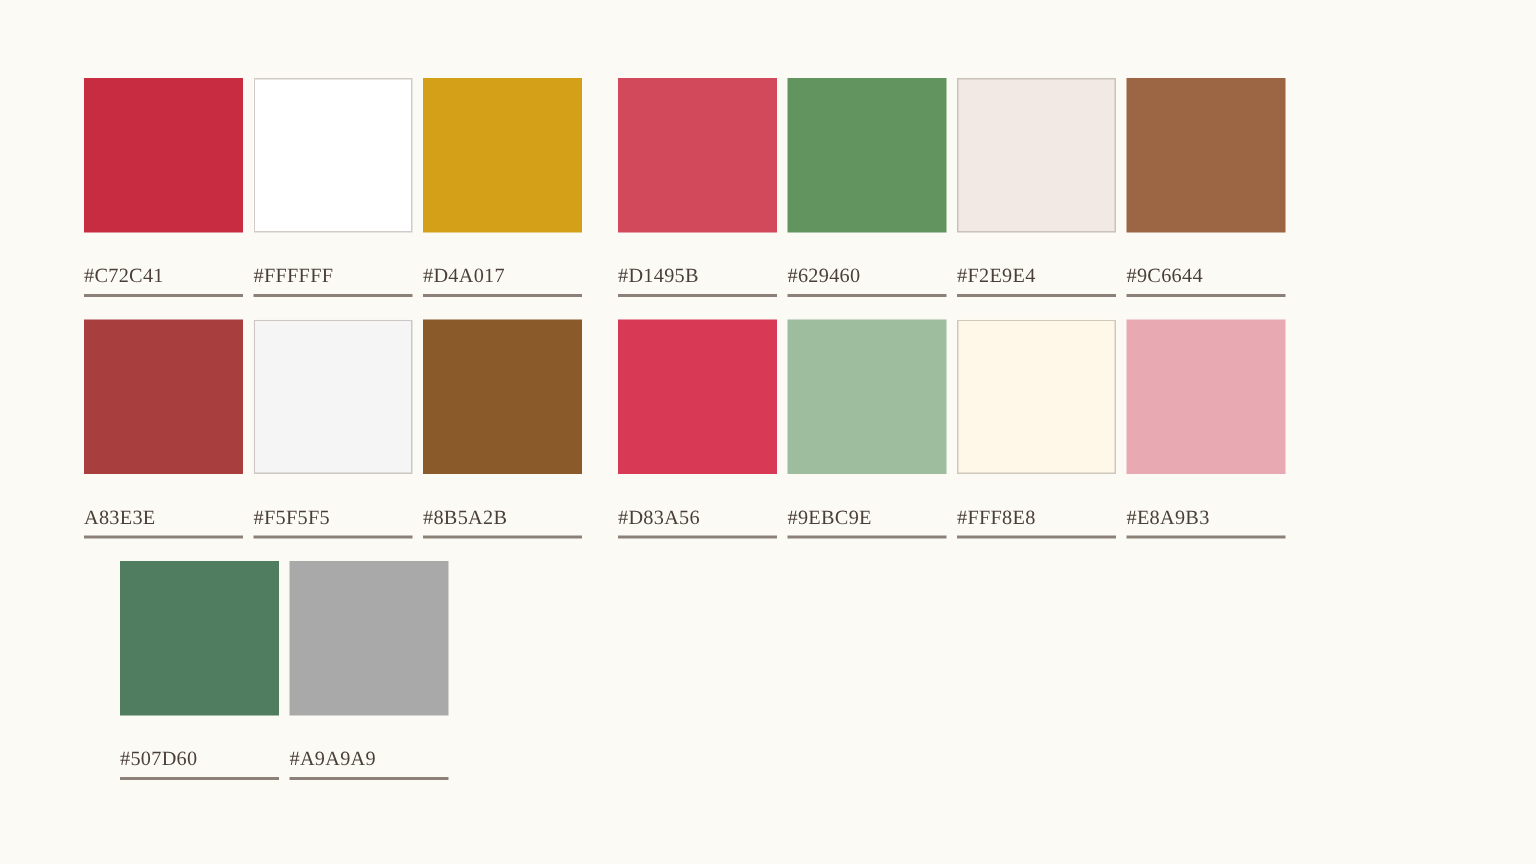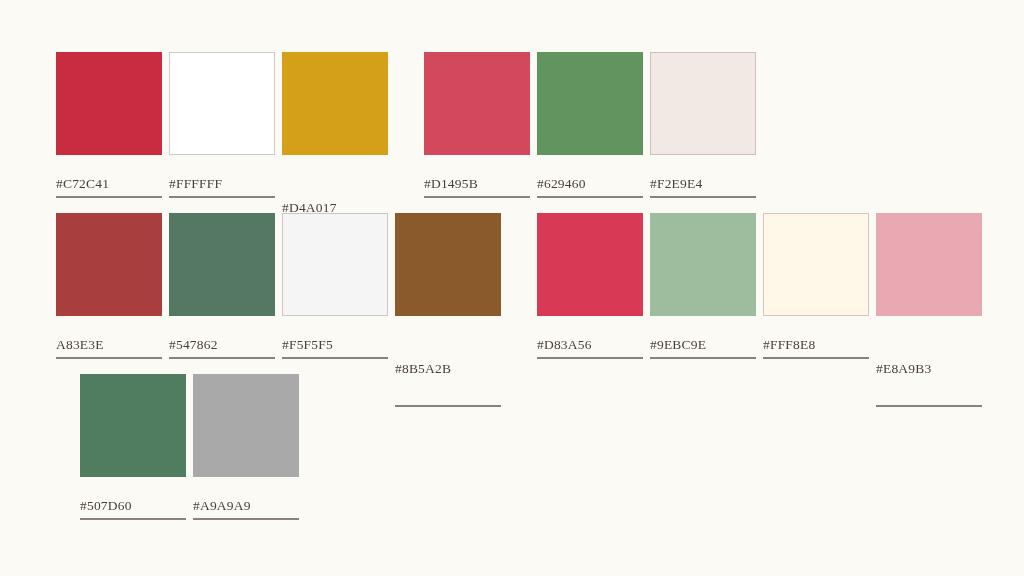--- a/index.html
+++ b/index.html
@@ -42,22 +42,21 @@
   }
 
   .swatch-cell {
     width: 106px;
     margin-right: 7px;
     display: flex;
     flex-direction: column;
     align-items: stretch;
   }
   .swatch-cell.last-in-group {
-    margin-right: 12px;
-    gap: 24px;
+    margin-right: 0;
   }
 
   .swatch-chip {
     width: 106px;
     height: 103px;
     box-sizing: border-box;
     background: #CCCCCC;
   }
   .swatch-chip.has-outline {
     box-shadow: inset 0 0 0 1px rgba(170,160,152,0.55);
@@ -113,32 +112,32 @@
         <div class="swatch-cell">
           <div class="swatch-chip" style="background-color: rgb(98, 148, 96);"></div>
           <div class="swatch-label">#629460</div>
           <div class="swatch-rule" style="background: rgb(139, 129, 120);"></div>
         </div>
         <div class="swatch-cell">
           <div class="swatch-chip has-outline" style="background-color: rgb(242, 233, 228);"></div>
           <div class="swatch-label">#F2E9E4</div>
           <div class="swatch-rule" style="background: rgb(139, 129, 120);"></div>
         </div>
+        <div class="swatch-cell last-in-group">
+          <div class="swatch-chip" style="background-color: rgb(156, 102, 68);"></div>
+          <div class="swatch-label">#9C6644</div>
+          <div class="swatch-rule" style="background: rgb(139, 129, 120);"></div>
+        </div>
       </div>
     </div>
     <div class="palette-row">
       <div class="swatch-group">
         <div class="swatch-cell">
           <div class="swatch-chip" style="background-color: rgb(168, 62, 62);"></div>
           <div class="swatch-label">A83E3E</div>
-          <div class="swatch-rule" style="background: rgb(139, 129, 120);"></div>
-        </div>
-        <div class="swatch-cell">
-          <div class="swatch-chip" style="background-color: rgb(84, 120, 98);"></div>
-          <div class="swatch-label">#547862</div>
           <div class="swatch-rule" style="background: rgb(139, 129, 120);"></div>
         </div>
         <div class="swatch-cell">
           <div class="swatch-chip has-outline" style="background-color: rgb(245, 245, 245);"></div>
           <div class="swatch-label">#F5F5F5</div>
           <div class="swatch-rule" style="background: rgb(139, 129, 120);"></div>
         </div>
         <div class="swatch-cell last-in-group">
           <div class="swatch-chip" style="background-color: rgb(139, 90, 43);"></div>
           <div class="swatch-label">#8B5A2B</div>

